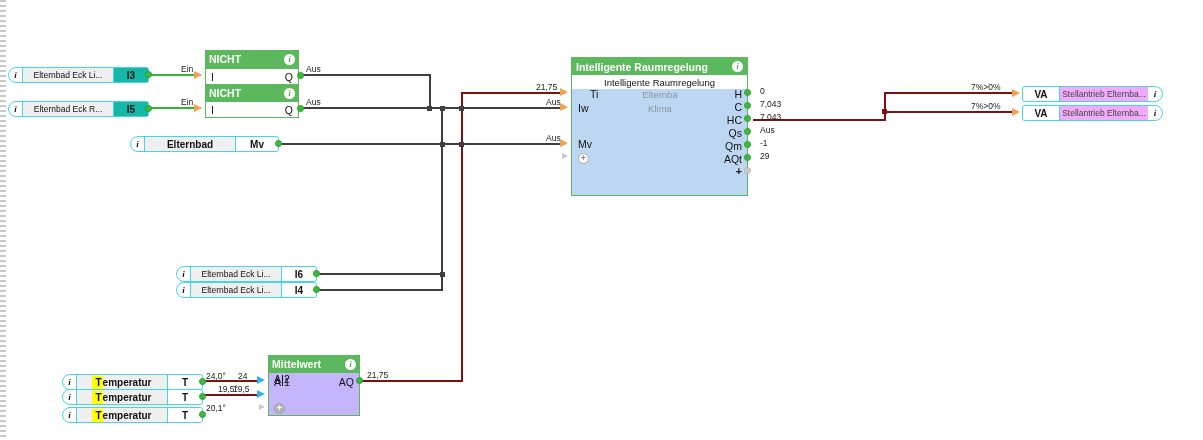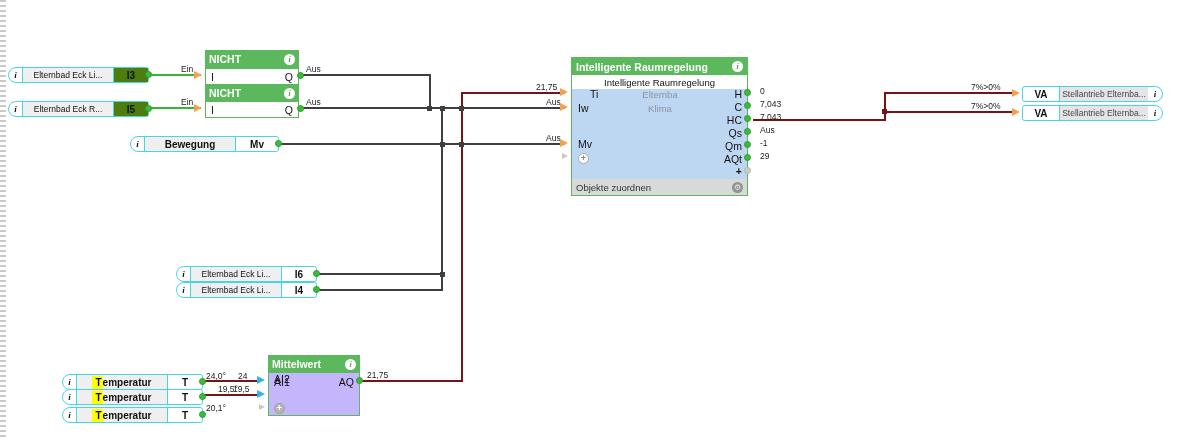--- a/index.html
+++ b/index.html
@@ -27,27 +27,27 @@
   .odot.gray{background:#cccccc;border-color:#b5b5b5;}
 
   
   .pill{position:absolute;height:16px;display:flex;align-items:stretch;background:#fff;
     border:1.5px solid #45d6e6;border-radius:9px 3px 3px 9px;box-sizing:border-box;font-size:8.5px;color:#111;}
   .pill .pi{width:13px;display:flex;align-items:center;justify-content:center;
     font-family:"Liberation Serif",serif;font-style:italic;font-size:9px;font-weight:bold;}
   .pill .plabel{flex:1;background:#efefef;border-left:1.4px solid #45d6e6;border-right:1.4px solid #45d6e6;
     display:flex;align-items:center;justify-content:center;overflow:hidden;white-space:nowrap;}
   .pill .pport{width:34px;display:flex;align-items:center;justify-content:center;font-weight:bold;font-size:10px;}
-  .pill .pport.yellow{background:#4d7c0f;}
+  .pill .pport.yellow{background:#14b8a6;}
   .pill.bold-label .plabel{font-weight:bold;font-size:10px;}
   .hl{background:#ffff00;padding:1px 1px 1px 3px;}
   
   .pill.va{border-radius:3px 9px 9px 3px;}
   .pill.va .pport{width:36px;font-size:10px;border-right:1.4px solid #45d6e6;}
-  .pill.va .plabel{border-left:none;border-right:none;background:#e5e5e5;color:#444;}
+  .pill.va .plabel{border-left:none;border-right:none;background:#f0abfc;color:#444;}
   .pill.va .pi{width:14px;}
 
   
   .bheader{position:absolute;background:#5cb85c;color:#fff;font-weight:bold;font-size:10.5px;
     display:flex;align-items:center;padding:0 4px;box-sizing:border-box;}
   .icircle{width:11px;height:11px;border-radius:50%;background:#fff;color:#4aa44a;
     font-size:8px;font-weight:bold;display:flex;align-items:center;justify-content:center;
     margin-left:auto;font-family:"Liberation Serif",serif;font-style:italic;}
   .bbody{position:absolute;background:#fff;border:1.5px solid #5cb85c;box-sizing:border-box;
     display:flex;align-items:center;justify-content:space-between;padding:0 5px;font-size:10.5px;color:#111;}
@@ -131,21 +131,21 @@
     <span class="odot" style="left:136px;top:3px"></span>
   </div>
   <div class="pill" style="left:8px;top:101px;width:141px">
     <span class="pi">i</span>
     <span class="plabel">Elternbad Eck R...</span>
     <span class="pport yellow">I5</span>
     <span class="odot" style="left:136px;top:3px"></span>
   </div>
   <div class="pill bold-label" style="left:130px;top:136px;width:149px">
     <span class="pi">i</span>
-    <span class="plabel">Bewegung</span>
+    <span class="plabel">Elternbad</span>
     <span class="pport" style="width:42px">Mv</span>
     <span class="odot" style="left:144px;top:3px"></span>
   </div>
 
   <div class="bheader" style="left:205px;top:50px;width:94px;height:18px">
     <span>NICHT</span>
     <span class="icircle">i</span>
   </div>
   <div class="bbody" style="left:205px;top:68px;width:94px;height:17px">
     <span>I</span>
@@ -177,24 +177,20 @@
     <div class="ptxt" style="left:6px;top:45px">Iw</div>
     <div class="ptxt" style="left:6px;top:81px">Mv</div>
     <div class="pluscircle" style="left:6px;top:95px">+</div>
     <div class="otxt" style="top:31px">H</div>
     <div class="otxt" style="top:44px">C</div>
     <div class="otxt" style="top:57px">HC</div>
     <div class="otxt" style="top:70px">Qs</div>
     <div class="otxt" style="top:83px">Qm</div>
     <div class="otxt" style="top:96px">AQt</div>
     <div class="otxt" style="top:108px;font-weight:bold">+</div>
-    <div class="rfooter">
-      <span>Objekte zuordnen</span>
-      <span class="gear">⚙</span>
-    </div>
   </div>
 
   <div class="arr" style="left:560px;top:88px"></div>
   <div class="arr" style="left:560px;top:103px"></div>
   <div class="arr" style="left:560px;top:139px"></div>
   <div class="arr gray" style="left:562px;top:153px"></div>
   <div class="odot" style="left:744px;top:89px"></div>
   <div class="odot" style="left:744px;top:102px"></div>
   <div class="odot" style="left:744px;top:115px"></div>
   <div class="odot" style="left:744px;top:128px"></div>

